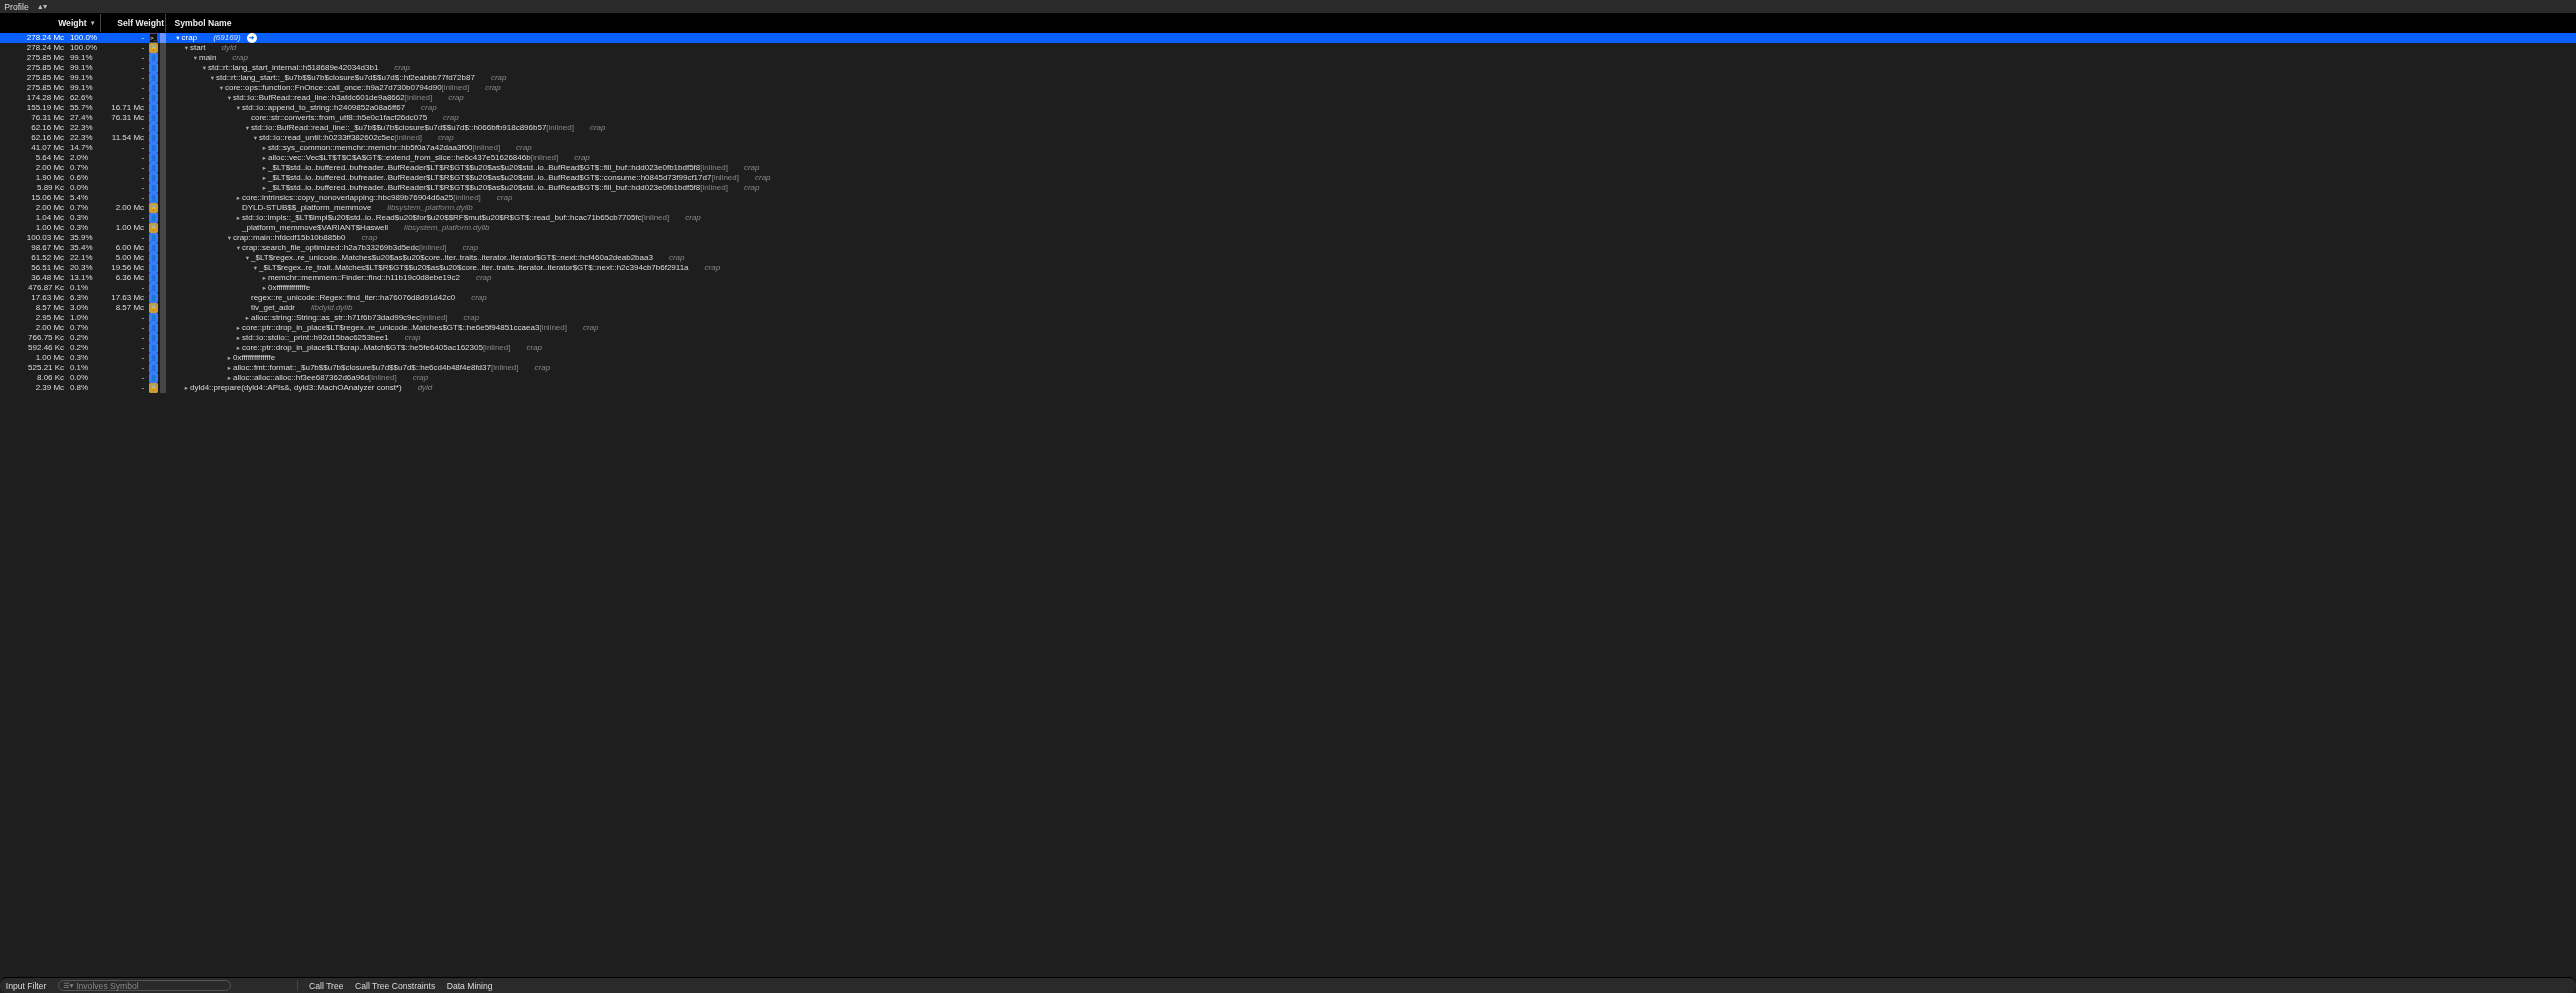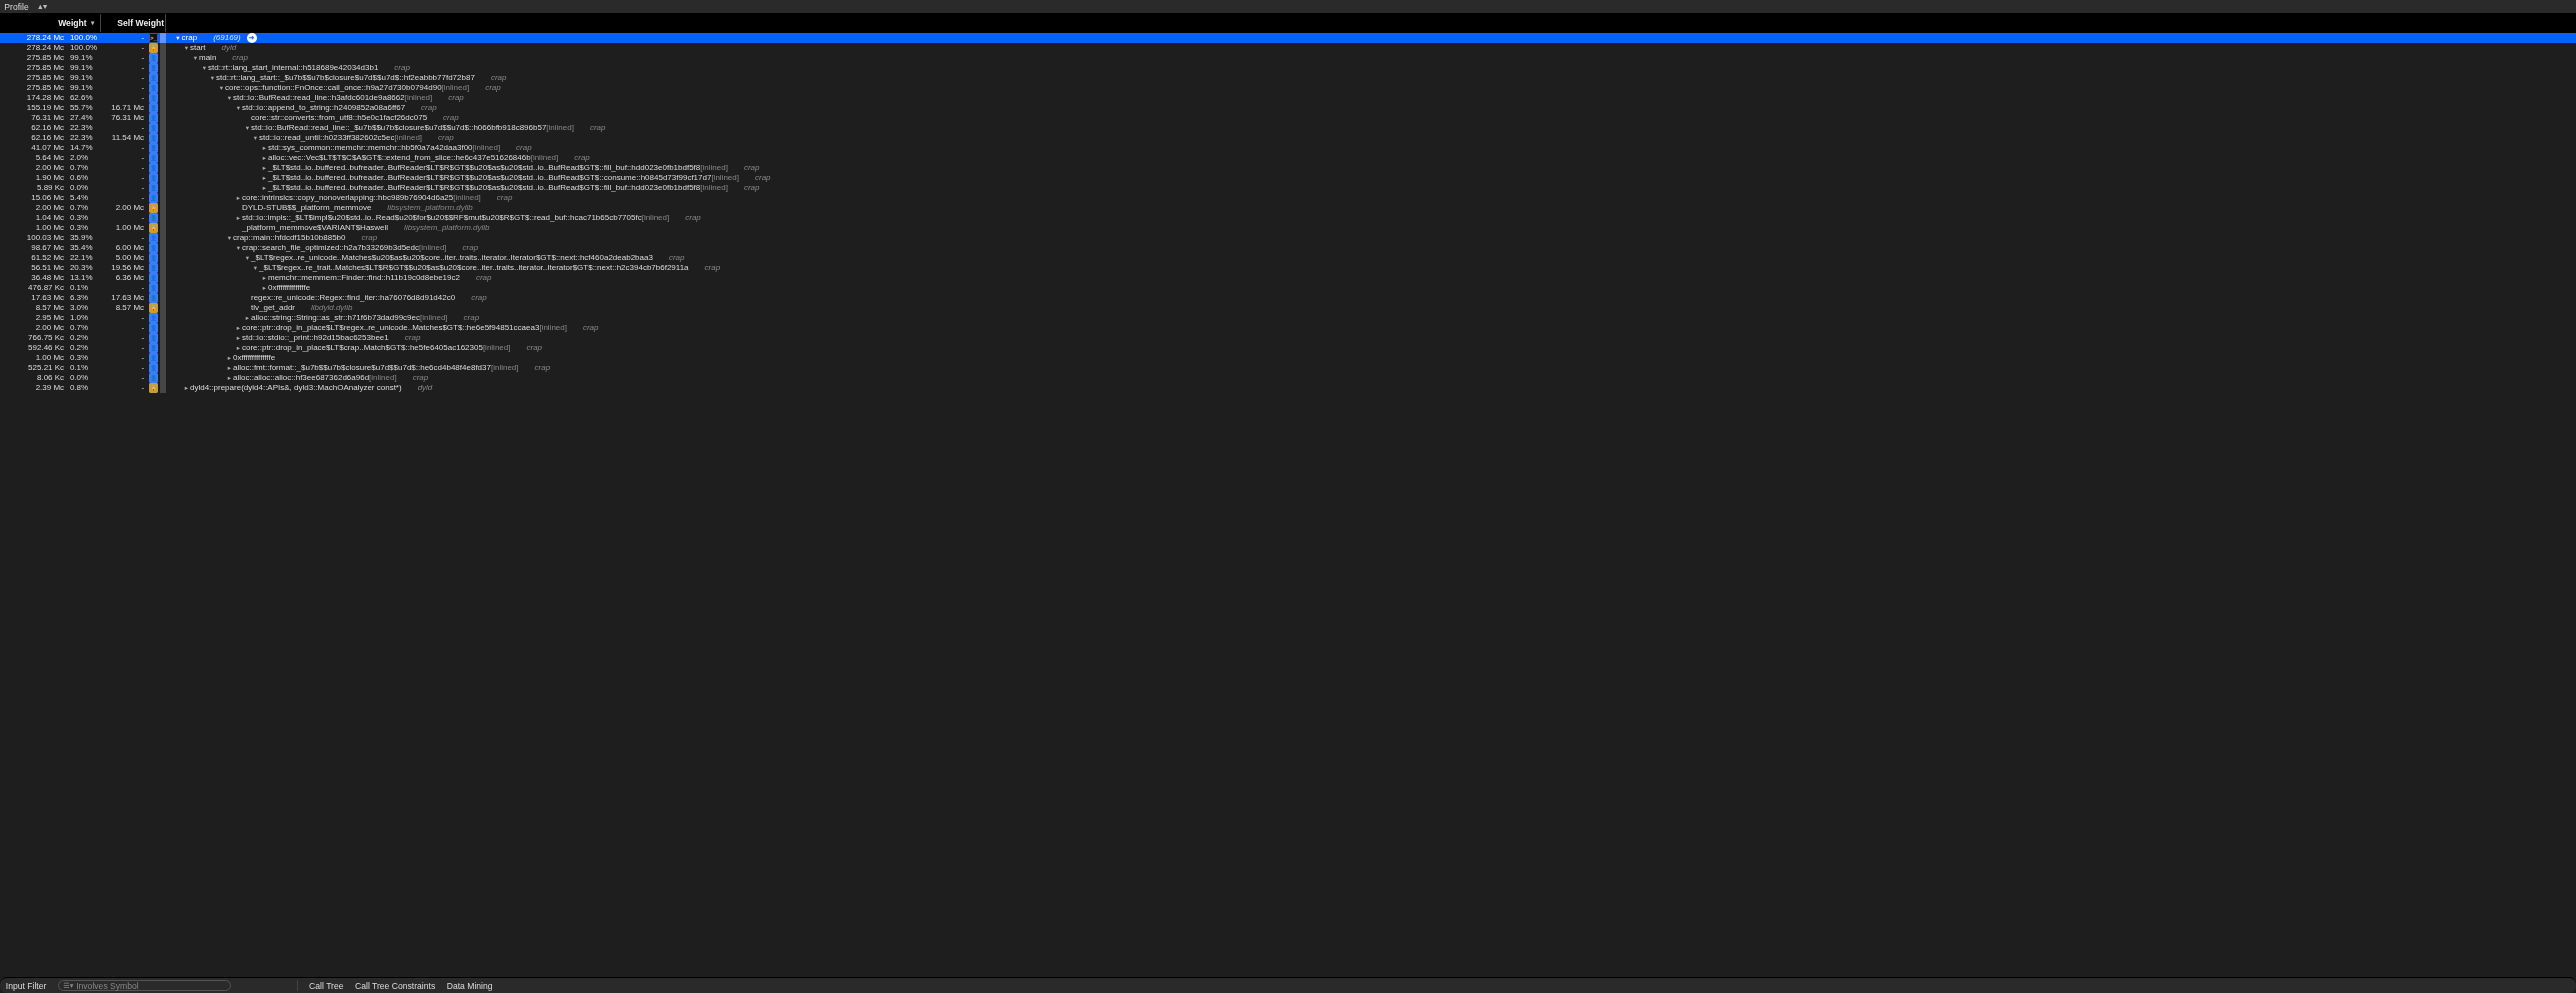--- a/index.html
+++ b/index.html
@@ -188,20 +188,23 @@
 </div>
 
 <div class="header-row">
   <div class="col-weight">
     <span>Weight</span>
     <span class="chev">▾</span>
   </div>
   <div class="col-self">
     <span>Self Weight</span>
   </div>
+  <div class="col-sym-hdr">
+    <span>Symbol Name</span>
+  </div>
 </div>
 
 <div class="tree-body" id="tree">
     <div class="row sel">
       <div class="w">278.24 Mc</div>
       <div class="pct">100.0%</div>
       <div class="sw">-</div>
       <div class="ic">
         <span class="ico ico-term"></span>
       </div>

